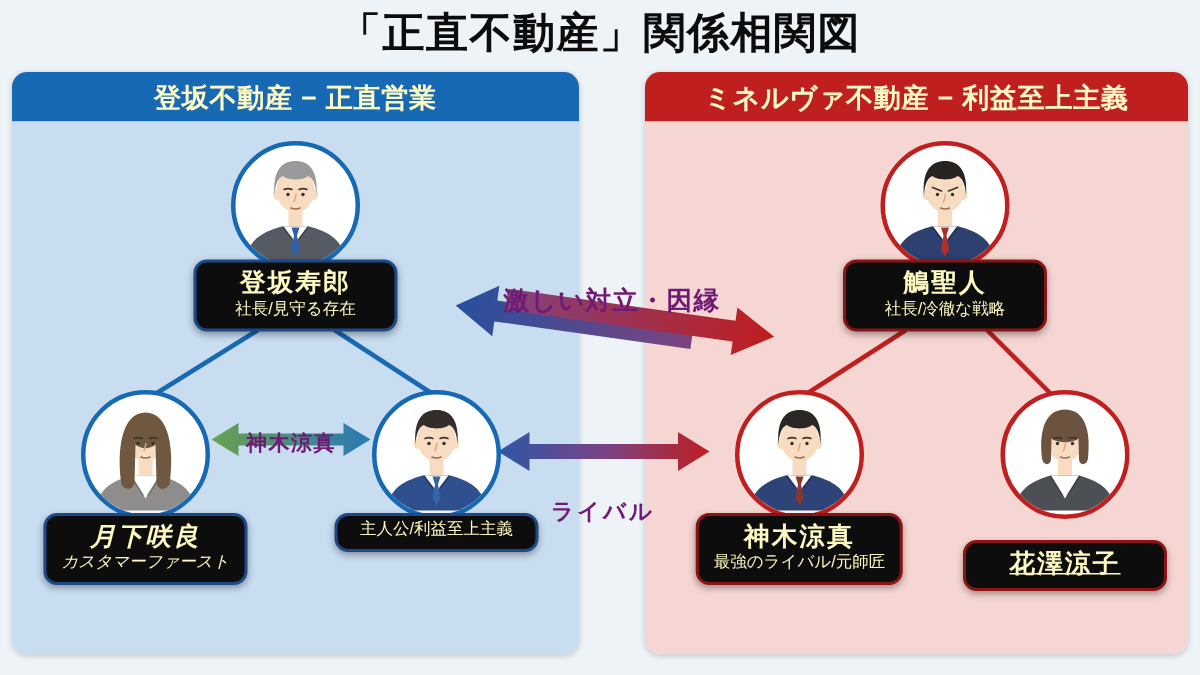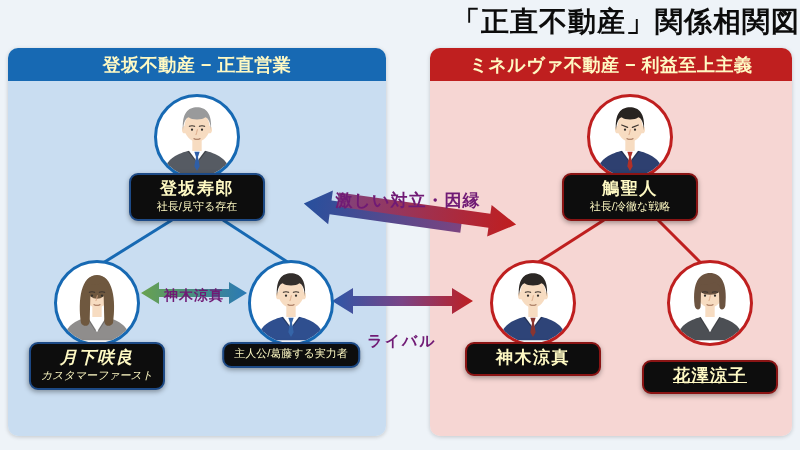--- a/index.html
+++ b/index.html
@@ -1,19 +1,19 @@
 <!DOCTYPE html>
 <html><head>
 <meta charset="utf-8">
 <style>
   html,body{margin:0;padding:0;}
   body{width:800px;height:450px;overflow:hidden;}
   .stage{position:relative;width:800px;height:450px;background:#eef3f8;
          font-family:"Liberation Sans","DejaVu Sans",sans-serif;}
-  .title{position:absolute;top:3px;left:0;width:100%;text-align:right;
+  .title{position:absolute;top:3px;left:0;width:100%;text-align:center;
          font-size:28px;font-weight:bold;color:#0c0c0c;letter-spacing:1px;z-index:5;}
   .panel{position:absolute;top:48px;height:388px;border-radius:10px;overflow:hidden;
          box-shadow:0 1px 4px rgba(0,0,0,.18);z-index:1;}
   .panel.left{left:8px;width:378px;}
   .panel.right{left:430px;width:362px;}
   .panel header{height:33px;display:flex;align-items:center;justify-content:center;
          color:#fef9c3;font-weight:bold;font-size:18px;letter-spacing:.5px;}
   .panel .body{position:absolute;top:33px;bottom:0;left:0;right:0;}
   .overlay{position:absolute;top:0;left:0;z-index:2;}
   .char{position:absolute;z-index:3;}
@@ -155,21 +155,21 @@
           <ellipse cx="60" cy="41" rx="19" ry="22" fill="#f7dcc1"></ellipse>
           <path d="M39,46 C37,20 47,11.5 60,11.5 C73,11.5 83,20 81,46 C80.5,35 77,27.5 72.5,26.5 C68,31 52,31 47.5,26.5 C43,27.5 39.5,35 39,46 Z" fill="#332e2b"></path>
           <path d="M48.5,40 Q52.5,38.3 56.5,40 M63.5,40 Q67.5,38.3 71.5,40" stroke="#3c352f" stroke-width="1.6" fill="none" stroke-linecap="round"></path>
           <circle cx="52.5" cy="45" r="1.7" fill="#33302c"></circle>
           <circle cx="67.5" cy="45" r="1.7" fill="#33302c"></circle>
           <path d="M60.5,45 Q59.5,50 58.5,52.5" stroke="#d9a886" stroke-width="1.4" fill="none" stroke-linecap="round"></path>
           <path d="M55.5,58.5 Q60,60.5 64.5,58.5" stroke="#9c6b52" stroke-width="1.6" fill="none" stroke-linecap="round"></path>
         </svg>
       </div>
     <div class="namebox" style="border-color: rgb(29, 74, 134);">
-      <div class="rl">主人公/葛藤する実力者</div>
+      <div class="rl">主人公/利益至上主義</div>
     </div>
   </div>
   <div class="char c3">
     <div class="avatar" style="border-color: rgb(191, 31, 31);">
         <svg viewBox="0 0 120 112" xmlns="http://www.w3.org/2000/svg">
           <rect x="53" y="56" width="14" height="24" fill="#f7dcc1"></rect>
           <path d="M10,112 C12,90 28,82 46,77 L74,77 C92,82 108,90 110,112 Z" fill="#2e4070"></path>
           <path d="M48,77 L60,93 L72,77 Z" fill="#ffffff"></path>
           <path d="M56,78 L64,78 L61.5,86 L64,100 L60,107 L56,100 L58.5,86 Z" fill="#b03028"></path>
           <path d="M47,77 L57,90 M73,77 L63,90" stroke="rgba(0,0,0,.28)" stroke-width="2" fill="none"></path>
@@ -203,20 +203,21 @@
           <path d="M39,46 C37,20 47,11.5 60,11.5 C73,11.5 83,20 81,46 C80.5,35 77,27.5 72.5,26.5 C68,31 52,31 47.5,26.5 C43,27.5 39.5,35 39,46 Z" fill="#2b2724"></path>
           <path d="M48.5,40 Q52.5,38.3 56.5,40 M63.5,40 Q67.5,38.3 71.5,40" stroke="#3c352f" stroke-width="1.6" fill="none" stroke-linecap="round"></path>
           <circle cx="52.5" cy="45" r="1.7" fill="#33302c"></circle>
           <circle cx="67.5" cy="45" r="1.7" fill="#33302c"></circle>
           <path d="M60.5,45 Q59.5,50 58.5,52.5" stroke="#d9a886" stroke-width="1.4" fill="none" stroke-linecap="round"></path>
           <path d="M55.5,58.5 Q60,60.5 64.5,58.5" stroke="#9c6b52" stroke-width="1.6" fill="none" stroke-linecap="round"></path>
         </svg>
       </div>
     <div class="namebox" style="border-color: rgb(138, 20, 20);">
       <div class="nm">神木涼真</div>
+      <div class="rl">最強のライバル/元師匠</div>
     </div>
   </div>
   <div class="char c5">
     <div class="avatar" style="border-color: rgb(191, 31, 31);">
         <svg viewBox="0 0 120 112" xmlns="http://www.w3.org/2000/svg">
           <rect x="53" y="56" width="14" height="24" fill="#f7dcc1"></rect>
           <path d="M10,112 C12,90 28,82 46,77 L74,77 C92,82 108,90 110,112 Z" fill="#4c4f54"></path>
           <path d="M46,77 L60,100 L74,77 Z" fill="#ffffff"></path>
           <path d="M45,77 L58,97 M75,77 L62,97" stroke="rgba(0,0,0,.22)" stroke-width="2" fill="none"></path>
           <ellipse cx="41.5" cy="45" rx="4" ry="5.5" fill="#f7dcc1"></ellipse>

